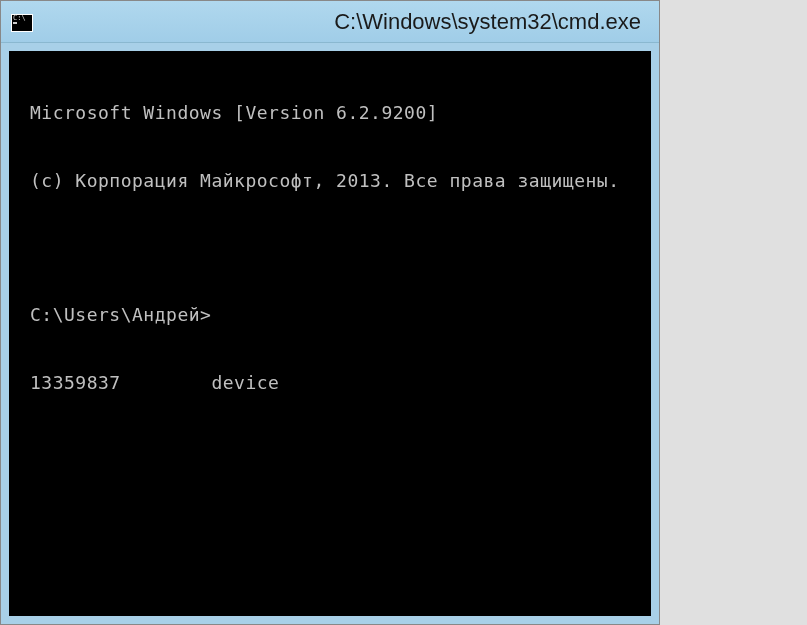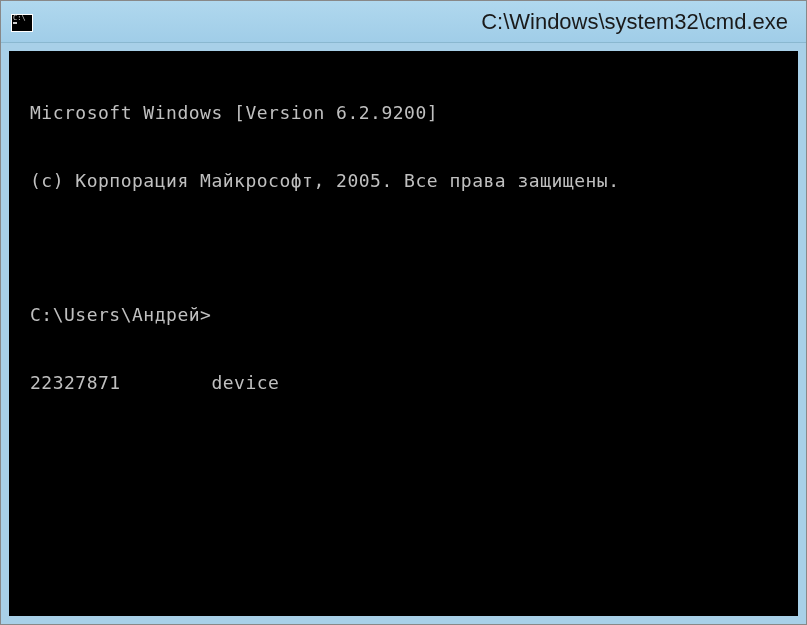--- a/index.html
+++ b/index.html
@@ -10,21 +10,21 @@
     
     body {
       width: 807px;
       height: 625px;
       background: #e0e0e0;
       font-family: 'Segoe UI', Tahoma, sans-serif;
       overflow: hidden;
     }
     
     .window {
-      width: 807px;
+      width: 660px;
       height: 625px;
       background: #d946ef;
       border: 1px solid #888;
       display: flex;
       flex-direction: column;
     }
     
     .titlebar {
       height: 42px;
       background: linear-gradient(to bottom, #b0d8ee 0%, #a0cde8 100%);
@@ -115,22 +115,22 @@
 
 <div class="window">
   <div class="titlebar">
     <div class="titlebar-icon"></div>
     <div class="titlebar-title">C:\Windows\system32\cmd.exe</div>
   </div>
 
   <div class="console-container">
     <div class="console">
       <span class="console-line">Microsoft Windows [Version 6.2.9200]</span>
-      <span class="console-line">(c) Корпорация Майкрософт, 2005. Все права защищены.</span>
+      <span class="console-line">(c) Корпорация Майкрософт, 2013. Все права защищены.</span>
       <span class="console-line"></span>
       <span class="console-line prompt-line"><span>C:\Users\Андрей&gt;</span></span>
-      <span class="console-line">22327871        device</span>
+      <span class="console-line">13359837        device</span>
       <span class="console-line"></span>
       <span class="console-line"></span>
       
     </div>
   </div>
 </div>
 
 </body></html>

